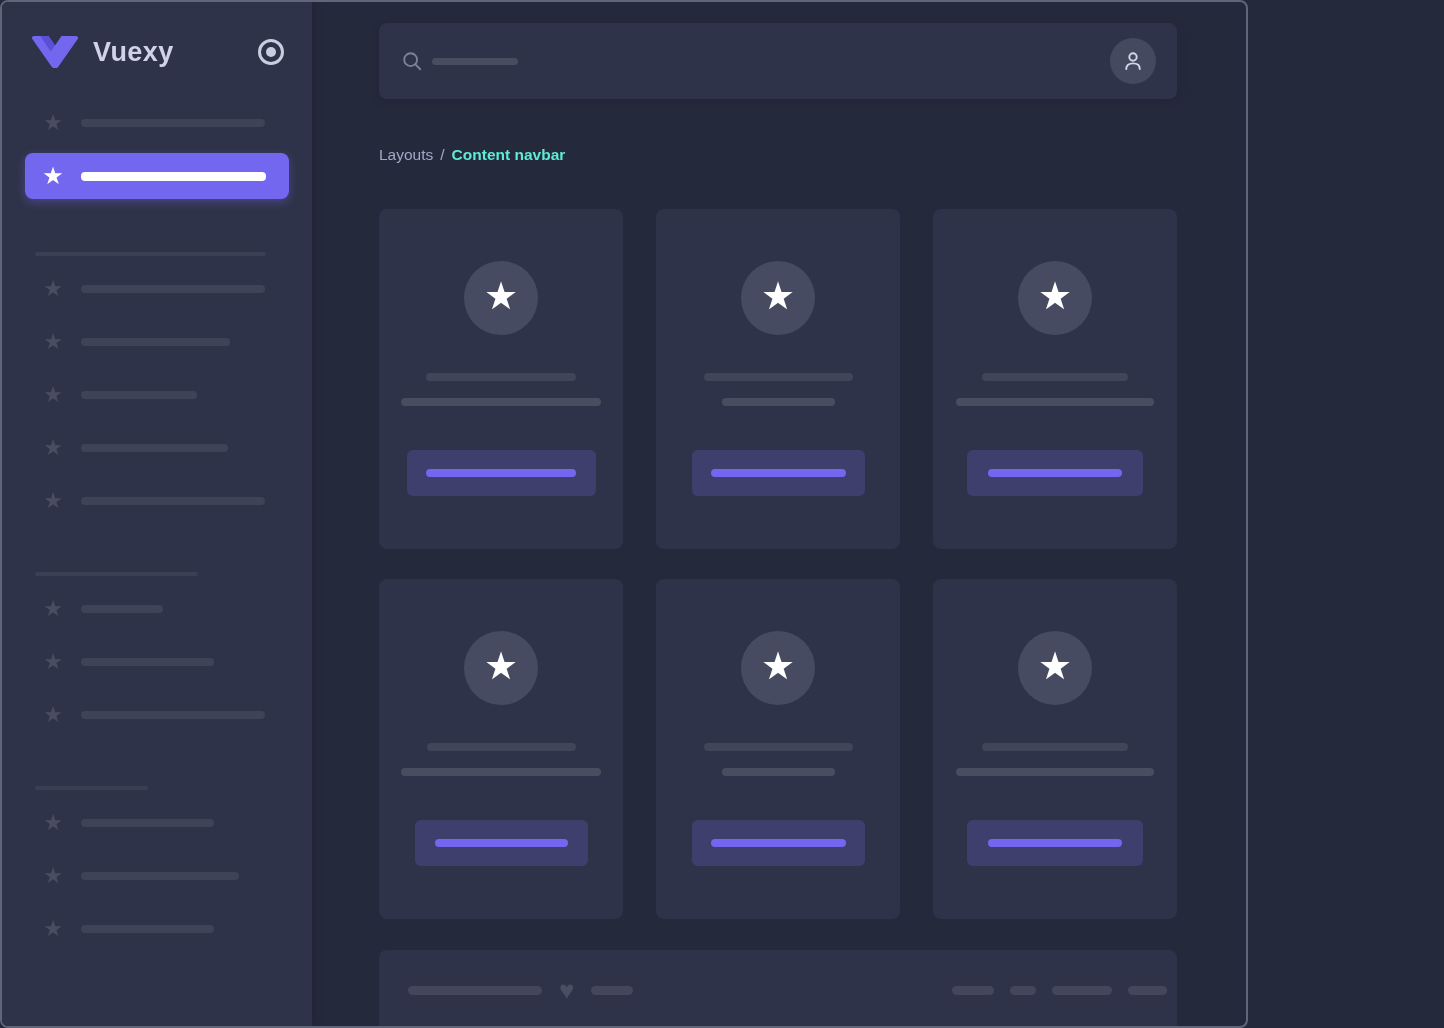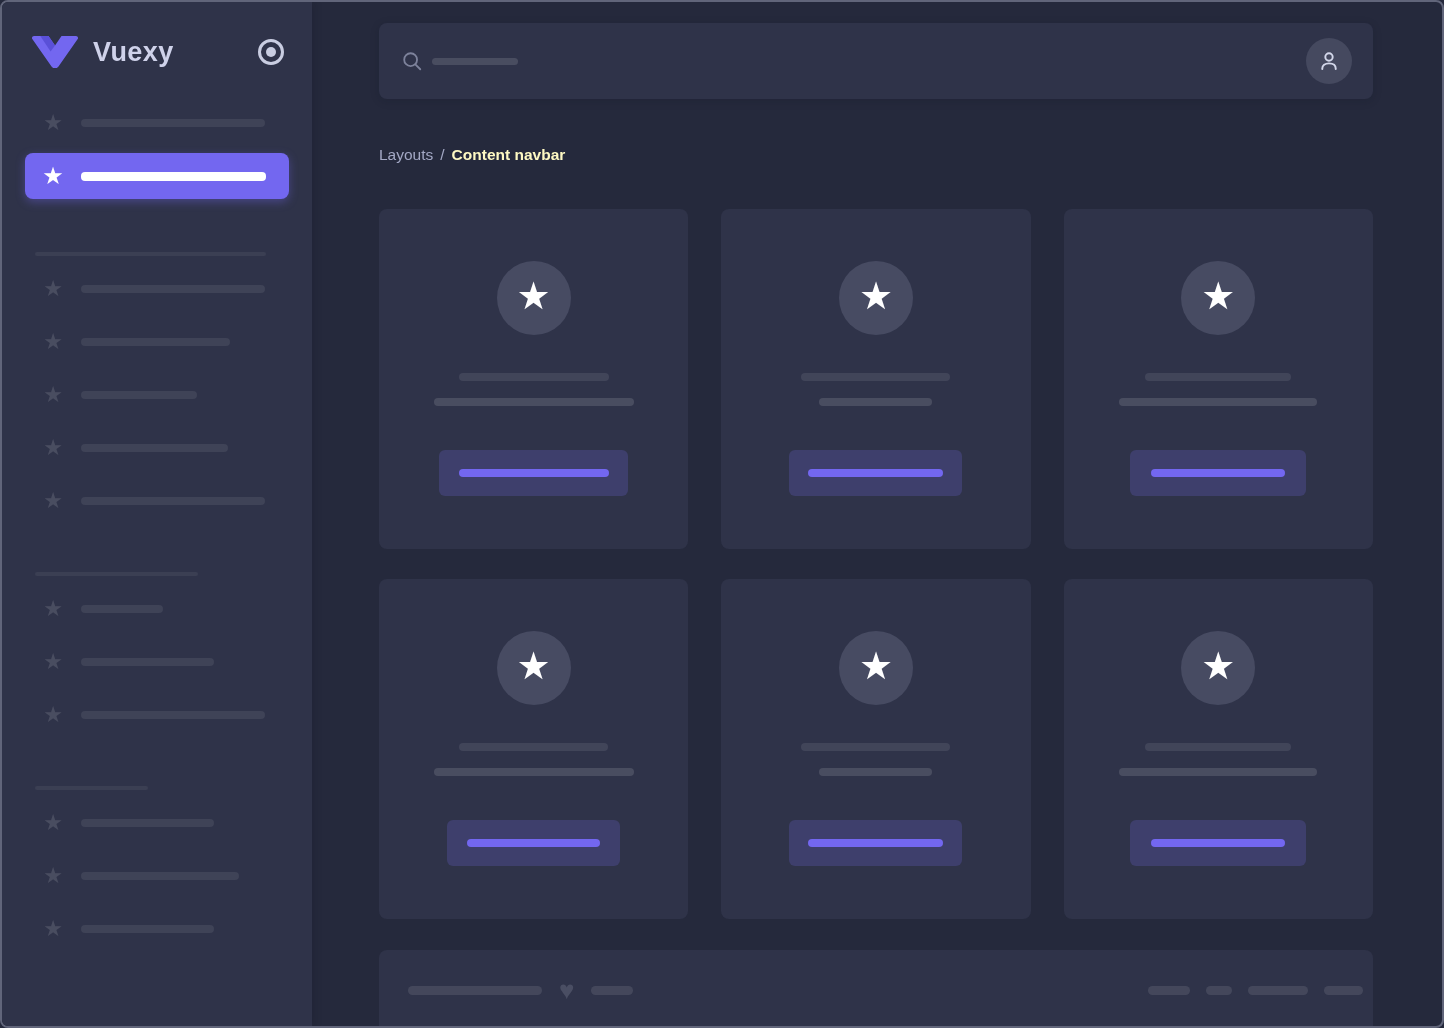--- a/index.html
+++ b/index.html
@@ -1,20 +1,20 @@
 <!DOCTYPE html>
 <html><head>
 <meta charset="utf-8">
 <style>
   * { box-sizing: border-box; }
   html,body { margin:0; padding:0; background:#25293c; }
   body { font-family:"Liberation Sans","DejaVu Sans",sans-serif; }
 
   .frame{
-    position:relative; width:1444px; height:1028px;
+    position:relative; width:1248px; height:1028px;
     background:#25293c; border:2px solid #61657a; border-radius:8px;
     overflow:hidden;
   }
 
   
   .sidebar{
     position:absolute; left:0; top:0; bottom:0; width:310px;
     background:#2f3349; box-shadow:2px 0 8px rgba(15,17,28,.18);
   }
   .logo-row{ display:flex; align-items:center; padding:34px 28px 0 30px; }
@@ -65,21 +65,21 @@
   .search-area{ display:flex; align-items:center; }
   .search-bar{ height:7px; border-radius:4px; background:rgba(255,255,255,.13); margin-left:9px; }
   .avatar{
     margin-left:auto; width:46px; height:46px; border-radius:50%;
     background:#45495f; display:flex; align-items:center; justify-content:center;
   }
 
   .breadcrumb{ margin-top:46px; font-size:15.5px; line-height:20px; }
   .bc-muted{ color:#a3a8c5; font-weight:400;margin-top:40px; }
   .bc-sep{ color:#a3a8c5; margin:0 7px; }
-  .bc-current{ color:#fef9c3; font-weight:700; }
+  .bc-current{ color:#5eead4; font-weight:700; }
 
   .grid{
     display:grid; grid-template-columns:repeat(3,1fr);
     column-gap:33px; row-gap:30px; margin-top:44px;
   }
   .card{
     height:340px; background:#2f3349; border-radius:8px;
     display:flex; flex-direction:column; align-items:center;
   }
   .card-avatar{

